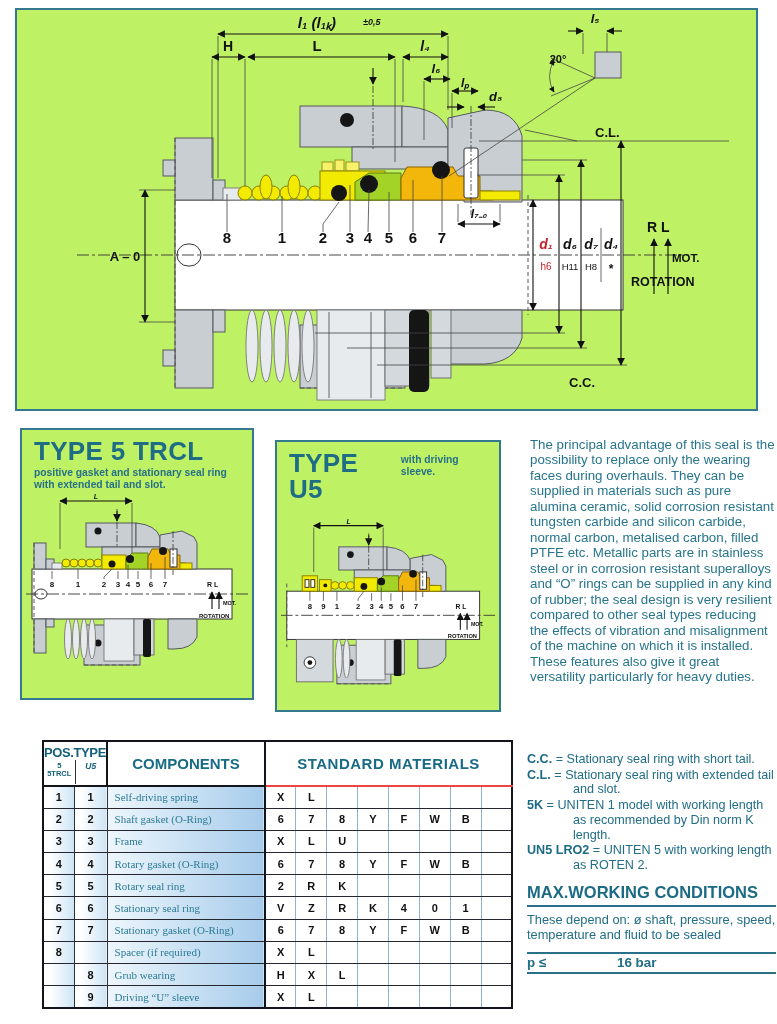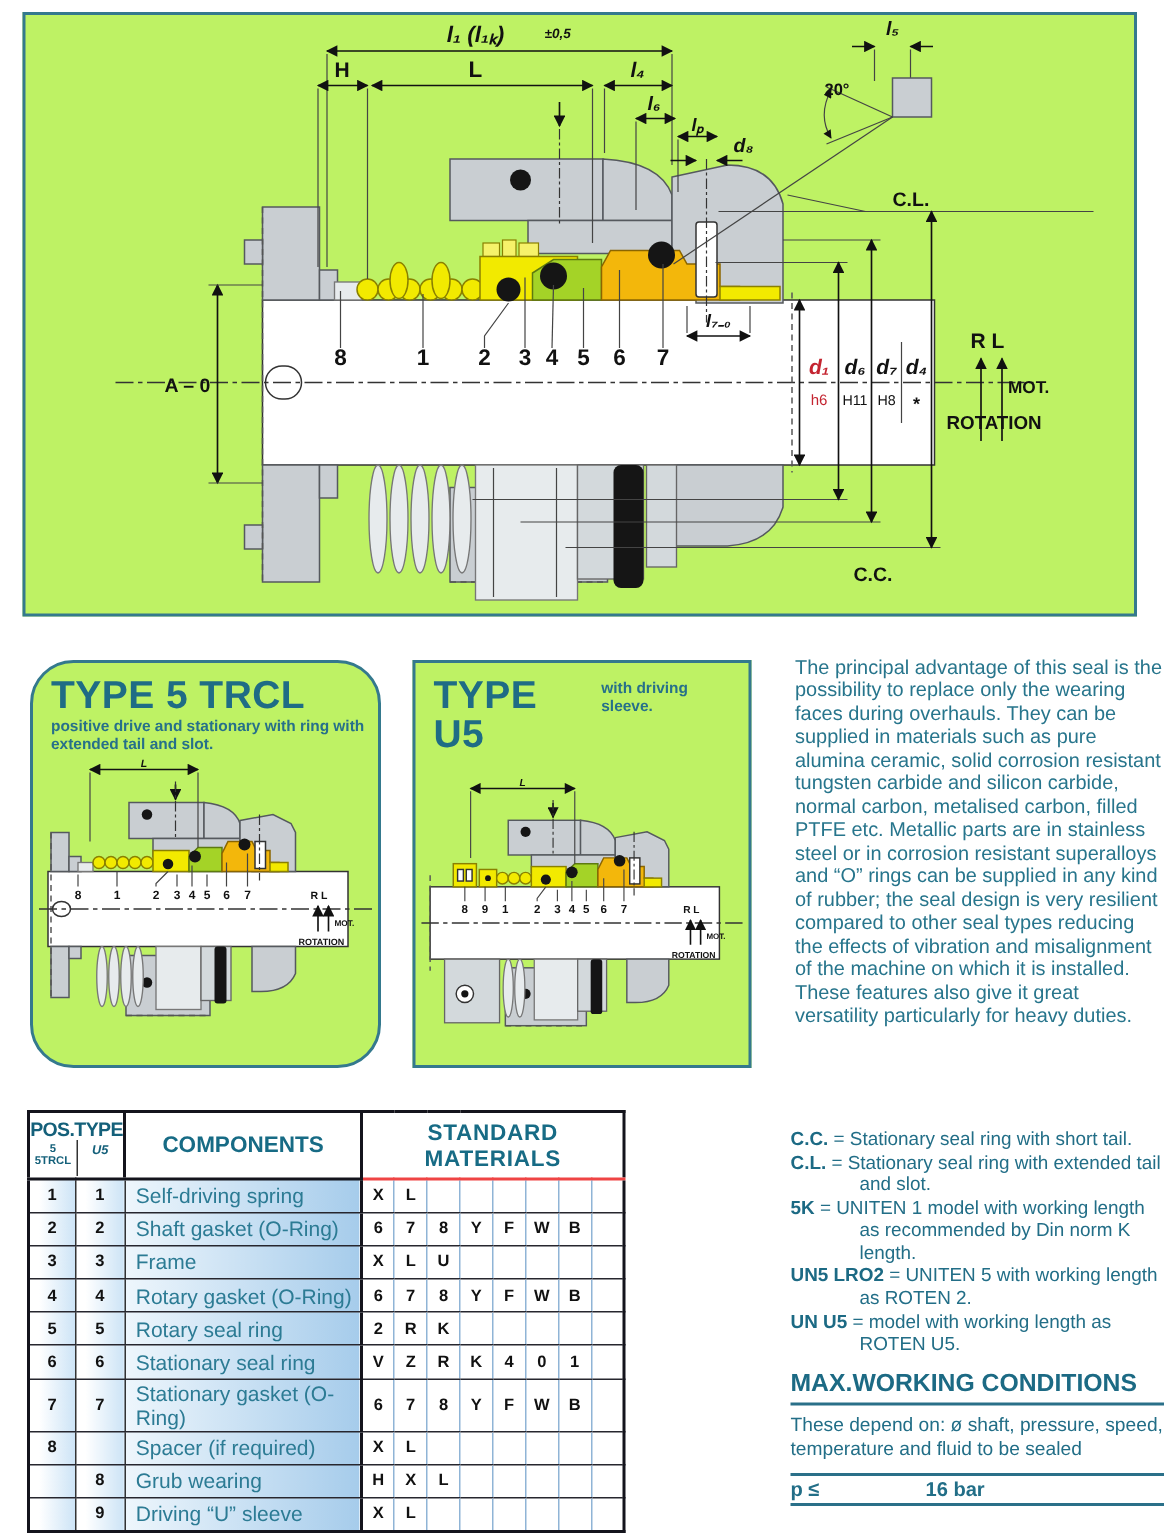--- a/index.html
+++ b/index.html
@@ -1,45 +1,45 @@
 <!DOCTYPE html>
 <html><head>
 <meta charset="utf-8">
 <style>
   html,body{margin:0;padding:0;}
   body{width:777px;height:1024px;background:#ffffff;position:relative;
        font-family:"Liberation Sans",sans-serif;overflow:hidden;}
   .panel{position:absolute;background:#bef264;border:2px solid #34798d;box-sizing:content-box;}
   #top-panel{left:15px;top:8px;width:739px;height:399px;}
-  #trcl-box{left:20px;top:440px;width:230px;height:268px;border-radius:29px;}
+  #trcl-box{left:20px;top:428px;width:230px;height:268px;}
   #u5-box{left:275px;top:440px;width:222px;height:268px;}
   .box-head{padding:8px 8px 0 12px;}
   .box-title{color:#1f6c85;font-weight:bold;font-size:26px;letter-spacing:.3px;line-height:1;}
   .box-sub{color:#27708a;font-weight:bold;font-size:10.3px;line-height:1.18;margin-top:3px;}
   .title-row{display:flex;align-items:flex-start;gap:7px;}
   .title-row .box-sub{margin-top:4px;}
   .desc{position:absolute;left:530px;top:437px;width:246px;color:#27758c;
         font-size:13.3px;line-height:1.165;}
   
   .table-wrap{position:absolute;left:18px;top:740px;}
-  table.mat{border-collapse:collapse;table-layout:fixed;width:399px;border:2px solid #14141c;background:#fff;}
+  table.mat{border-collapse:collapse;table-layout:fixed;width:471px;border:2px solid #14141c;background:#fff;margin-left:24px;}
   table.mat th{background:#ffffff;vertical-align:middle;padding:0;}
   th.h-comp{font-size:15px;font-weight:bold;color:#176b85;border-right:2px solid #14141c;border-left:2px solid #14141c;border-bottom:2px solid #14141c;}
   th.h-mat{font-size:15px;font-weight:bold;color:#176b85;letter-spacing:.5px;border-bottom:2px solid #ef4444;}
   th.h-pos{border-bottom:2px solid #14141c;}
   .pos-title{font-size:13px;font-weight:bold;color:#14607a;letter-spacing:-.4px;text-align:center;line-height:1;margin-top:2px;}
   .pos-subrow{display:flex;margin-top:1px;height:24px;}
   .pos-sub{flex:1;color:#14607a;font-weight:bold;text-align:center;line-height:1.1;font-size:7.5px;padding-top:2px;}
   .pos-sub.left{border-right:1px solid #333;}
   .pos-sub .big{font-size:8.5px;font-style:italic;}
   tbody tr{height:22.2px;}
   td.pos{background:linear-gradient(90deg,#ffffff 20%,#cde4f6);font-weight:bold;font-size:11px;color:#111;
          text-align:center;border-right:1px solid #333;border-bottom:1.5px solid #26262e;}
-  td.comp{background:linear-gradient(90deg,#eef6fc,#a6cceb);color:#2c7b94;font-size:14px;
-          padding-left:7px;border-right:2px solid #14141c;border-bottom:1.5px solid #26262e;}
+  td.comp{background:linear-gradient(90deg,#eef6fc,#a6cceb);color:#2c7b94;font-size:11px;
+          padding-left:7px;border-right:2px solid #14141c;border-bottom:1.5px solid #26262e;font-family:Liberation Serif, serif;}
   td.matc{background:#ffffff;font-weight:bold;font-size:11px;color:#111;text-align:center;
           border-left:1px solid #8fb4d6;border-bottom:1.5px solid #26262e;}
   td.matc.first{border-left:2px solid #14141c;}
   
   .notes{position:absolute;left:527px;top:752px;width:249px;color:#226e87;font-size:12.6px;}
   .note{padding-left:46px;text-indent:-46px;line-height:1.17;margin-bottom:1px;}
   .note b{color:#1c6a84;}
   .mwc-title{font-size:16.5px;font-weight:bold;color:#1c6a84;border-bottom:2px solid #2a7089;
              padding-bottom:3px;margin:10px 0 5px 0;}
   .mwc-intro{font-size:12.8px;line-height:1.2;margin-bottom:9px;}
@@ -246,21 +246,21 @@
   <text x="351" y="233" text-anchor="middle" font-size="15">4</text>
   <text x="372" y="233" text-anchor="middle" font-size="15">5</text>
   <text x="396" y="233" text-anchor="middle" font-size="15">6</text>
   <text x="425" y="233" text-anchor="middle" font-size="15">7</text>
 </svg>
 </div>
 
 <div class="panel" id="trcl-box">
   <div class="box-head">
     <div class="box-title">TYPE 5 TRCL</div>
-    <div class="box-sub">positive drive and stationary with ring with extended tail and slot.</div>
+    <div class="box-sub">positive gasket and stationary seal ring with extended tail and slot.</div>
   </div>
   <svg viewBox="0 0 230 196" width="230" height="196">
     <rect class="white" x="10" y="78" width="200" height="50"></rect>
     <g class="gray">
         <rect x="12" y="52" width="12" height="26"></rect>
         <rect x="12" y="128" width="12" height="34"></rect>
         <rect x="24" y="68" width="8" height="10"></rect>
         <rect x="24" y="128" width="8" height="8"></rect>
       </g>
     <line class="hdash" x1="12" y1="52" x2="12" y2="162"></line>
@@ -580,21 +580,20 @@
         </tr>
   </tbody>
 </table>
 </div>
 
 <div class="notes">
   <div class="note"><b>C.C.</b> <span>= Stationary seal ring with short tail.</span></div>
   <div class="note"><b>C.L.</b> <span>= Stationary seal ring with extended tail and slot.</span></div>
   <div class="note"><b>5K</b> <span>= UNITEN 1 model  with working length as recommended by Din norm K length.</span></div>
   <div class="note"><b>UN5 LRO2</b> <span>= UNITEN 5 with working length as ROTEN 2.</span></div>
-  <div class="note"><b>UN U5</b> <span>= model with working length as ROTEN U5.</span></div>
 
   <div class="mwc-title">MAX.WORKING CONDITIONS</div>
   <div class="mwc-intro">These depend on: ø shaft, pressure, speed, temperature and fluid to be sealed</div>
   <div class="cond first">
     <span class="param">p ≤</span>
     <span class="value">16 bar</span>
   </div>
 
 </div>
 

